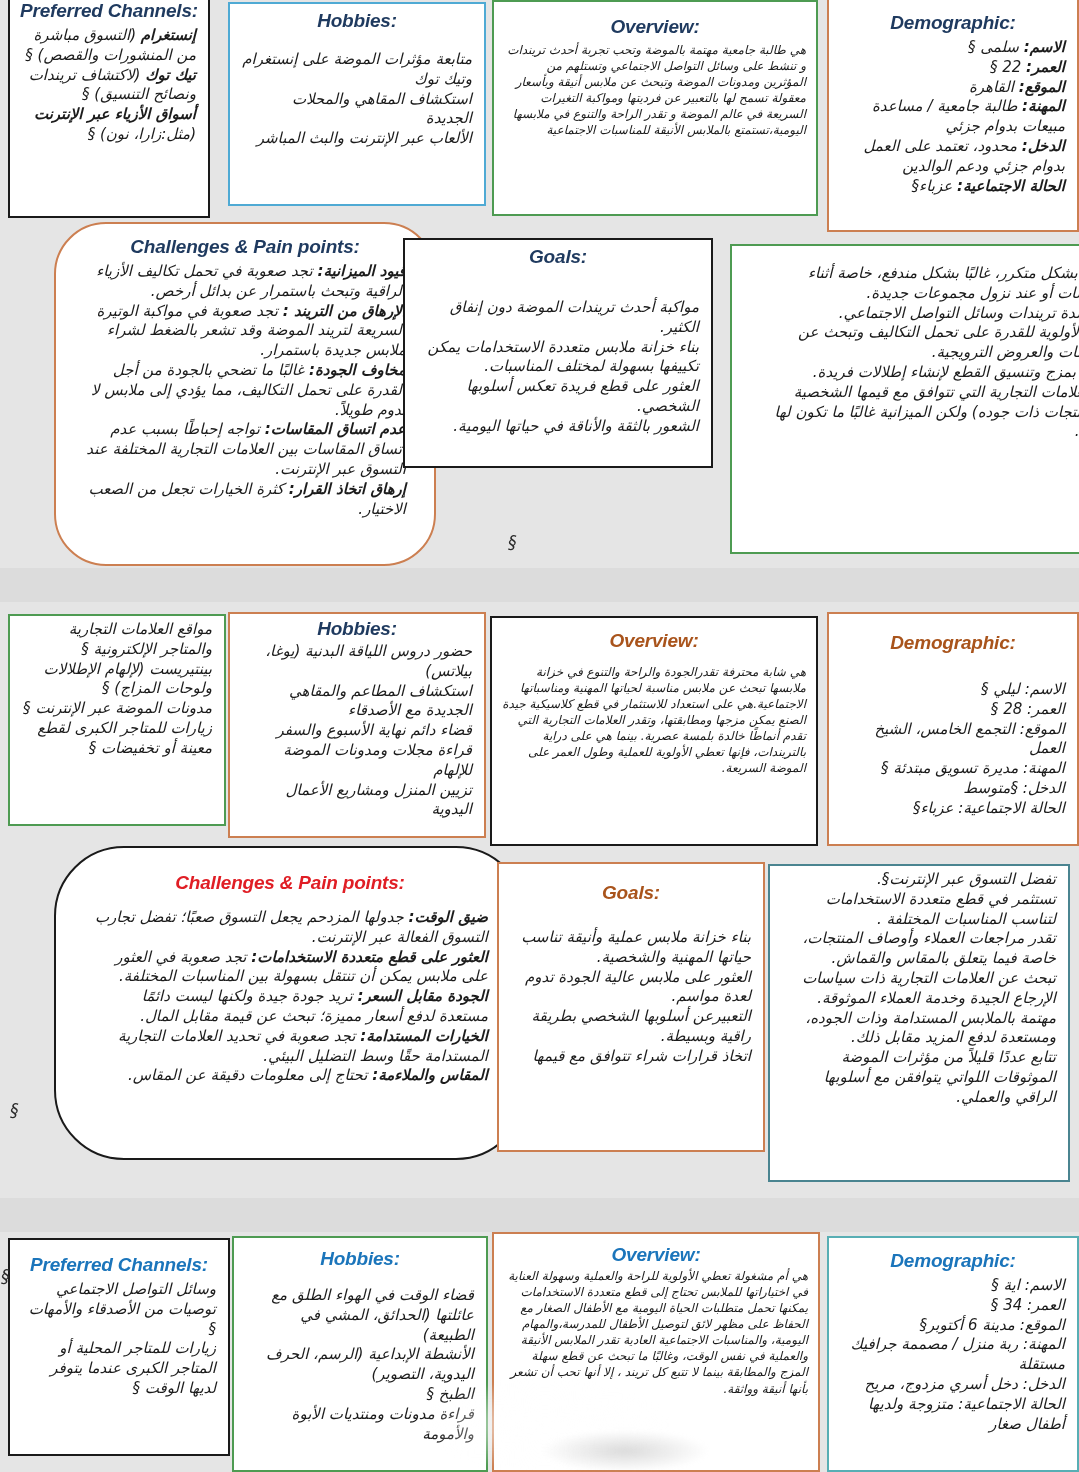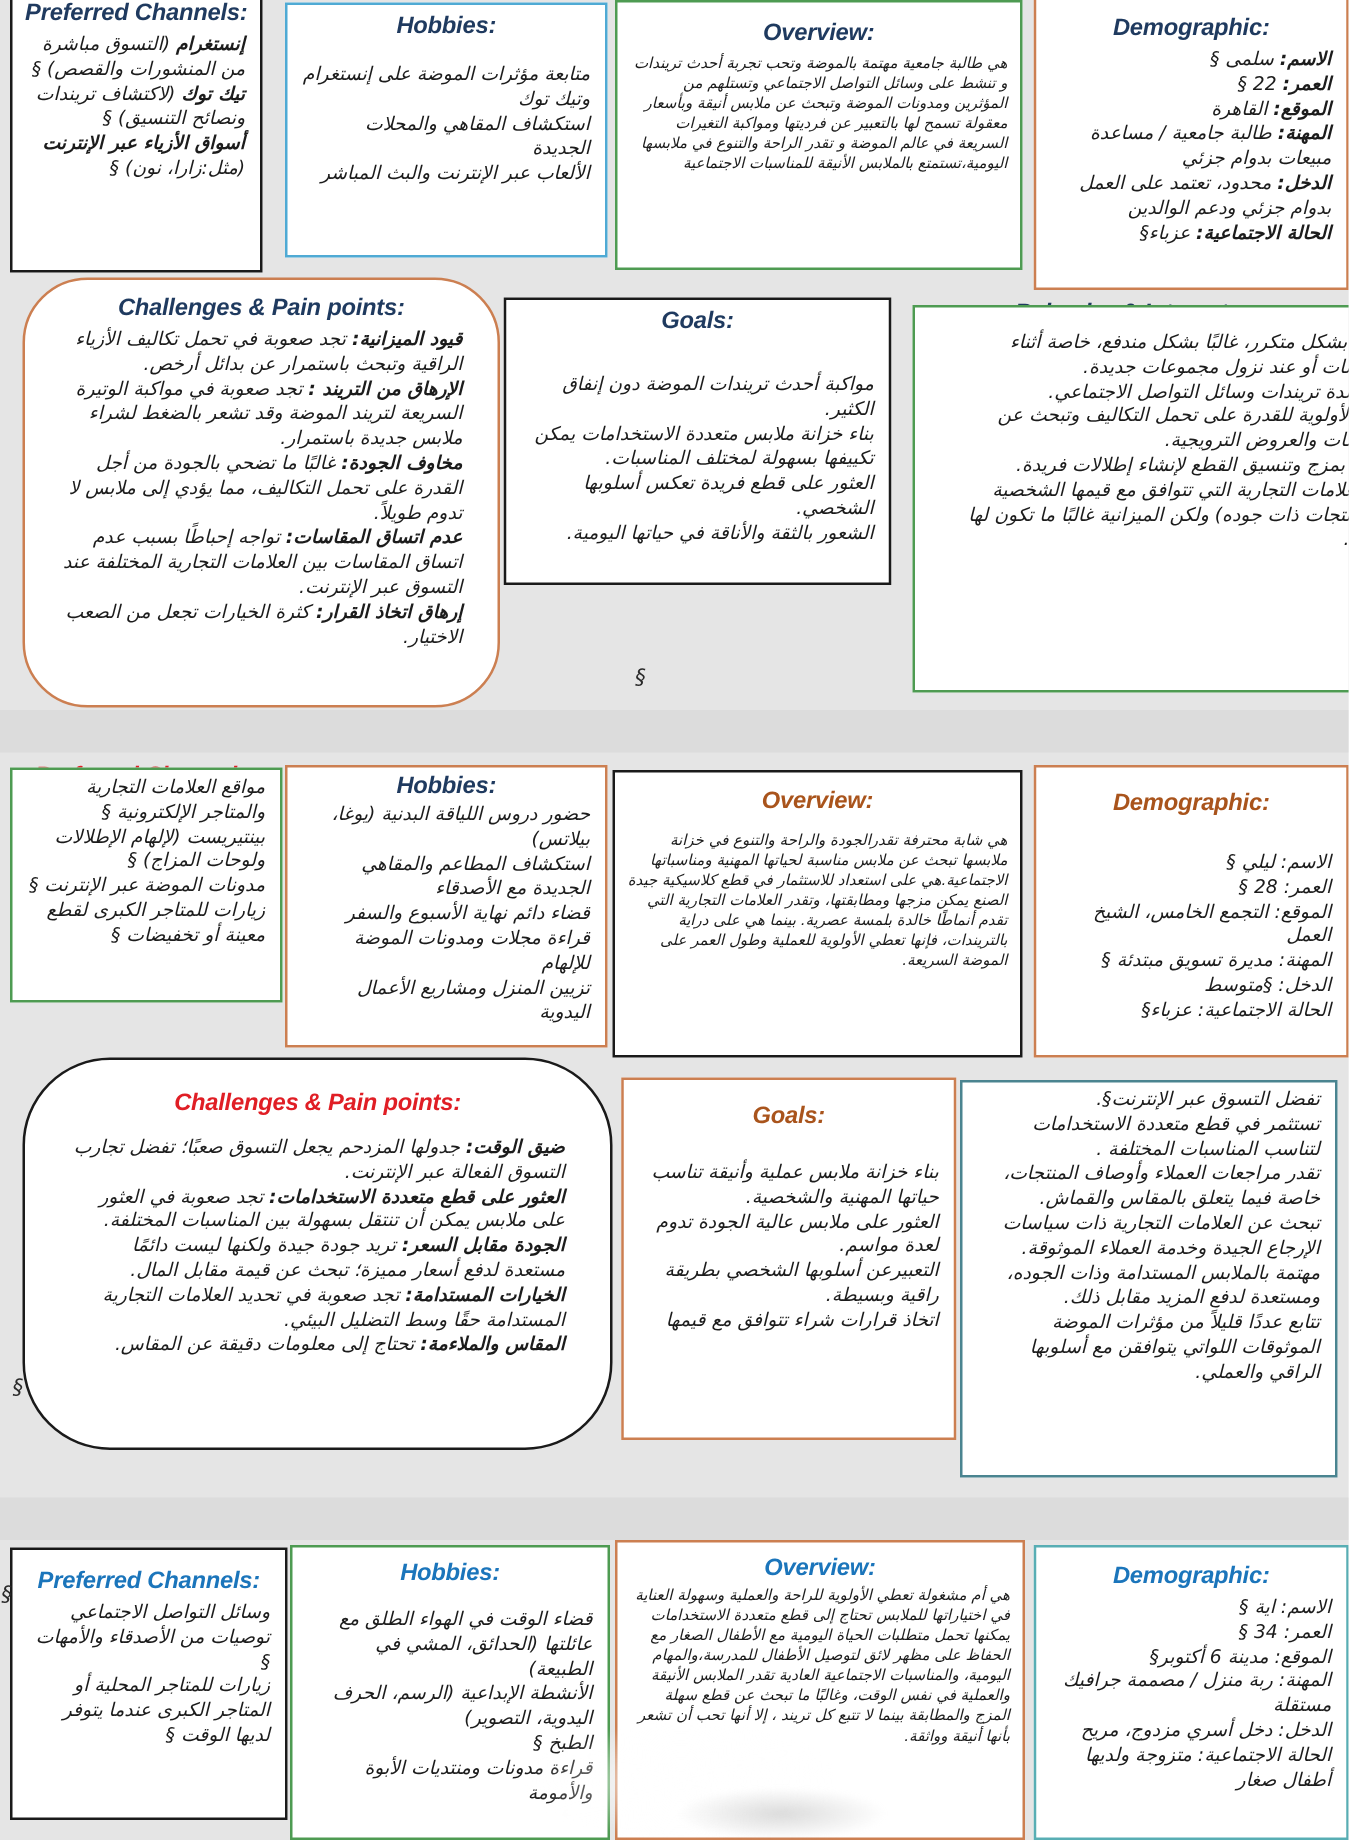--- a/index.html
+++ b/index.html
@@ -2,21 +2,21 @@
 <html lang="ar"><head>
 <meta charset="utf-8">
 <style>
   html,body{margin:0;padding:0;}
   .canvas{
     position:relative;width:1079px;height:1472px;background:#e5e5e5;overflow:hidden;
     font-family:"DejaVu Sans",sans-serif;color:#1c1c1c;font-style:italic;
   }
   .band{position:absolute;left:0;width:1079px;background:#dcdcdc;}
   .box{position:absolute;background:#ffffff;border:2px solid #1a1a1a;box-sizing:border-box;padding:4px 10px 8px;}
-  .rounded{border-radius:52px;}
+  .rounded{border-radius:52px;margin-left:36px;}
   .title{
     font-family:"Liberation Sans","DejaVu Sans",sans-serif;font-weight:bold;
     text-align:center;font-size:19px;margin:2px 0 4px;direction:ltr;letter-spacing:-0.2px;
   }
   .ext-title{position:absolute;font-family:"Liberation Sans","DejaVu Sans",sans-serif;
     font-weight:bold;font-size:19px;text-align:center;direction:ltr;letter-spacing:-0.2px;}
   .items,.fields{list-style:none;margin:0;padding:0 2px;text-align:right;direction:rtl;
     font-size:15px;line-height:1.32;}
   .items li,.fields li{margin:0;}
   .para{margin:0;text-align:right;direction:rtl;font-size:12px;line-height:1.34;}
@@ -117,21 +117,21 @@
         <li>تتأثر بشدة تريندات وسائل التواصل الاجتماعي.</li>
         <li>تعطي الأولوية للقدرة على تحمل التكاليف وتبحث عن الخصومات والعروض الترويجية.</li>
         <li>تستمتع بمزج وتنسيق القطع لإنشاء إطلالات فريدة.</li>
         <li>تقدر العلامات التجارية التي تتوافق مع قيمها الشخصية (مثل:منتجات ذات جوده) ولكن الميزانية غالبًا ما تكون لها الأولوية.</li>
       </ul>
   </section>
 
   <span class="stray" style="left:508px;top:532px;">§</span>
 
   <h2 class="ext-title t-red" style="left:8px;top:594px;width:218px;">Preferred Channels:</h2>
-  <section class="box b-green" style="left:8px;top:614px;width:218px;height:188px;">
+  <section class="box b-green" style="left:8px;top:614px;width:218px;height:212px;">
     <ul class="items">
 
     <li>مواقع العلامات التجارية والمتاجر الإلكترونية §</li>
         <li>بينتيريست (لإلهام الإطلالات ولوحات المزاج) §</li>
         <li>مدونات الموضة عبر الإنترنت §</li>
         <li>زيارات للمتاجر الكبرى لقطع معينة أو تخفيضات §</li>
       </ul>
   </section>
 
   <section class="box b-orange" style="left:228px;top:612px;width:258px;height:226px;">

